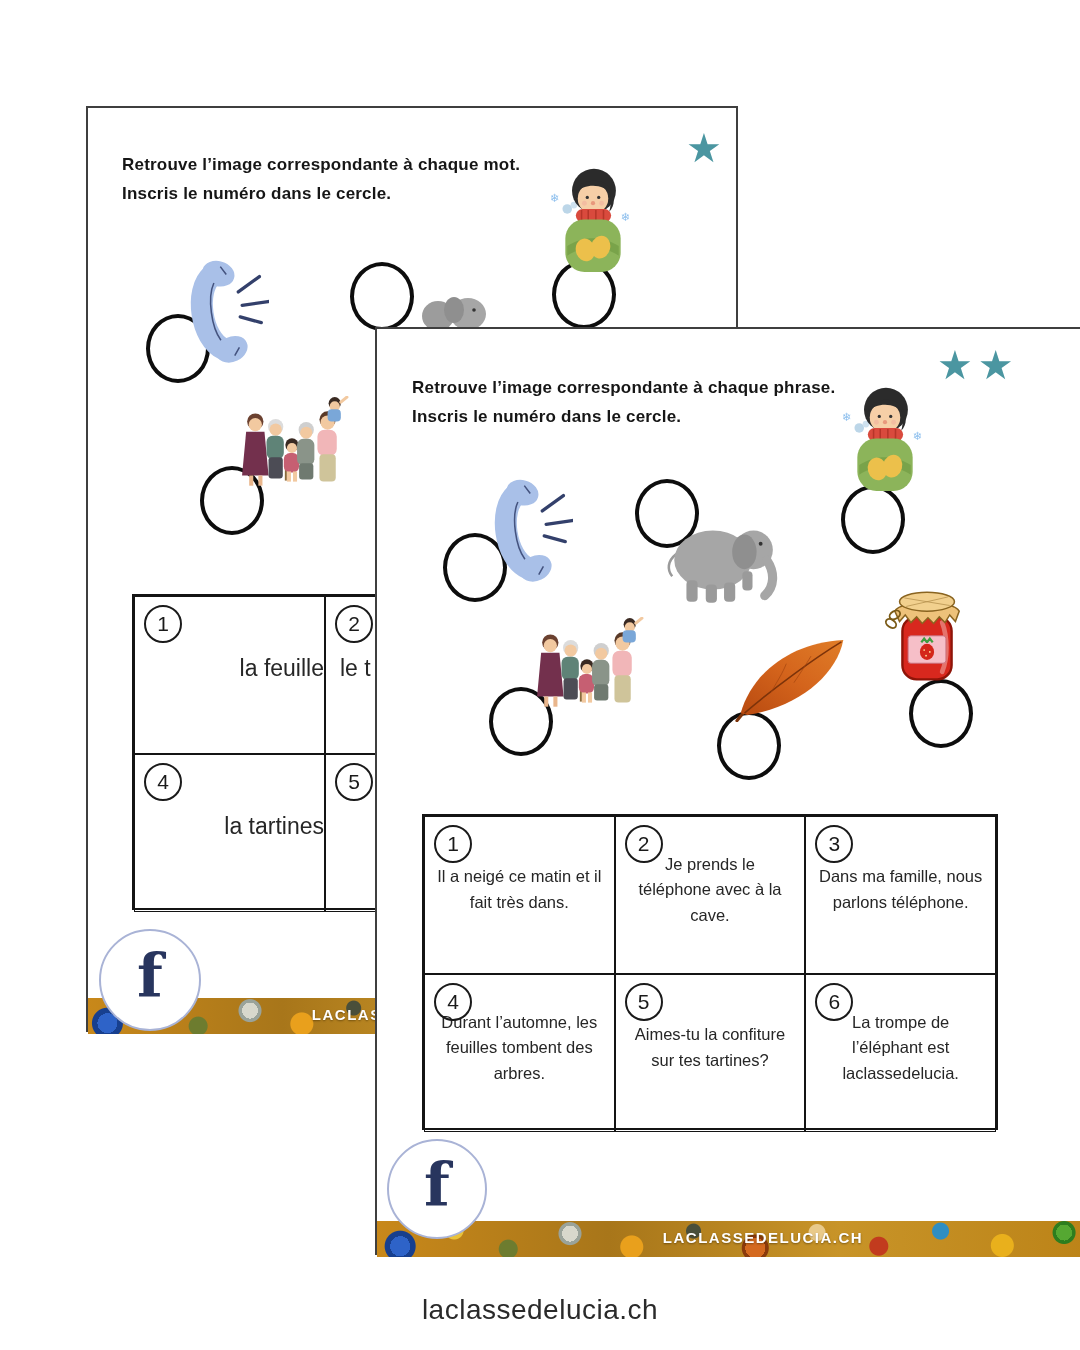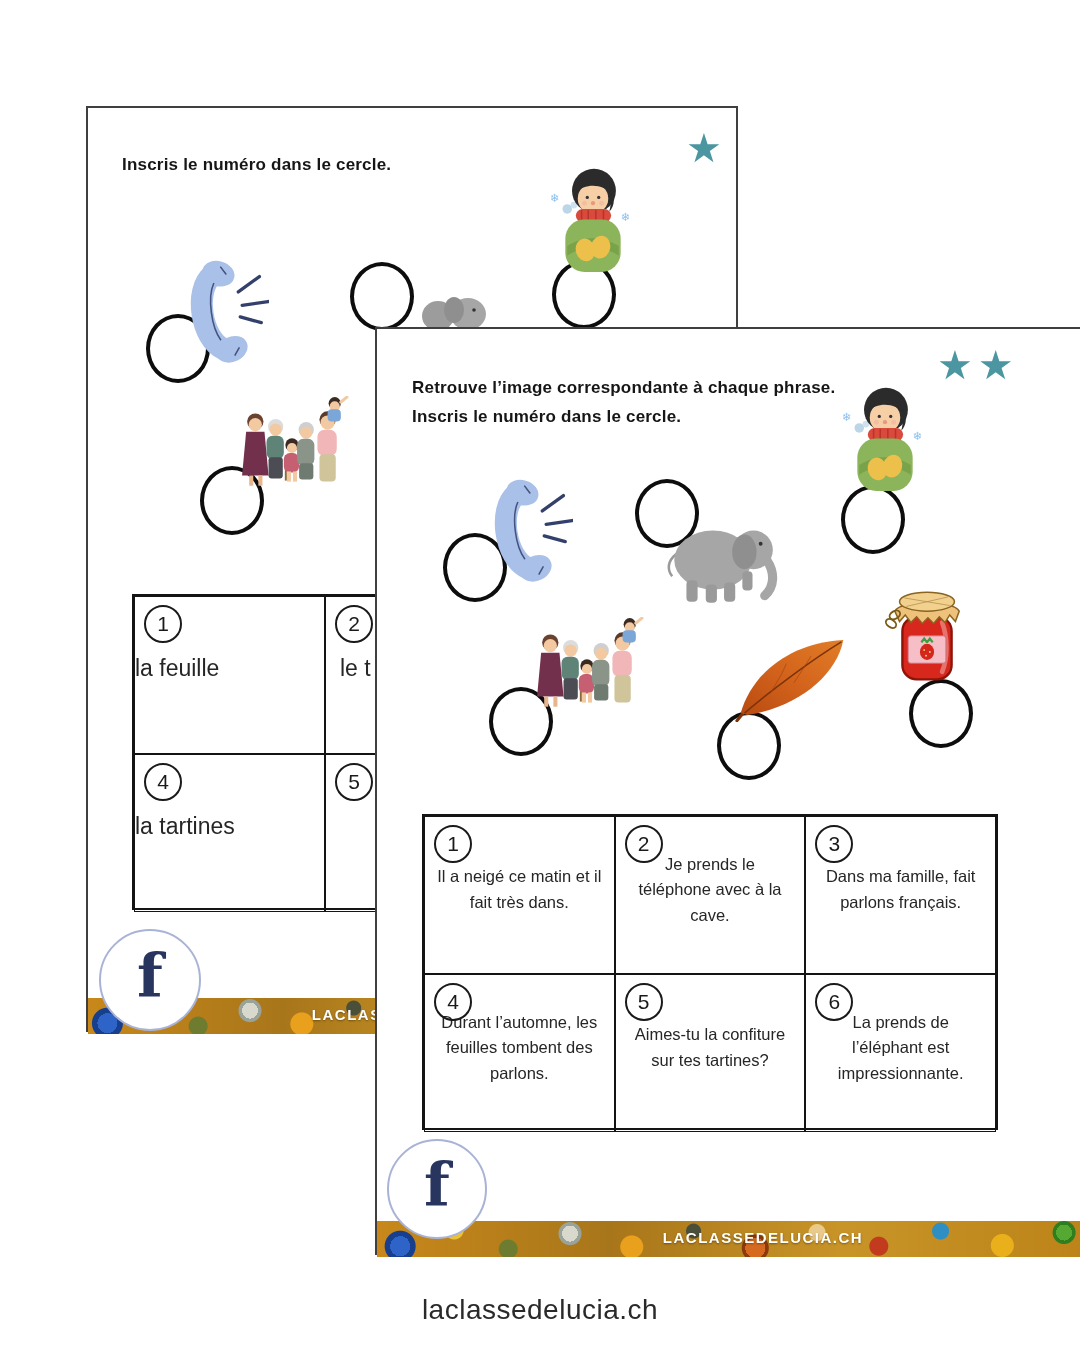--- a/index.html
+++ b/index.html
@@ -14,21 +14,21 @@
   .illus{position:absolute;z-index:4;}
   
   .grid-table{position:absolute;display:grid;border:2.5px solid #141414;box-sizing:border-box;background:#fff;z-index:5;}
   #back-table{left:44px;top:486px;width:382px;height:316px;grid-template-columns:191px 191px;grid-template-rows:158px 158px;}
   #front-table{left:45px;top:485px;width:576px;height:316px;grid-template-columns:1fr 1fr 1fr;grid-template-rows:158px 158px;}
   .cell{position:relative;border:1.3px solid #141414;box-sizing:border-box;}
   .cell-num{position:absolute;top:8px;left:9px;width:34px;height:34px;border:2.2px solid #1a1a1a;border-radius:50%;
             display:flex;align-items:center;justify-content:center;font-size:21px;color:#1a1a1a;}
   .cell-text{height:100%;display:flex;align-items:center;justify-content:center;text-align:center;
              padding:20px 12px 30px;box-sizing:border-box;font-size:16.5px;line-height:1.55;color:#262626;}
-  .word-label{position:absolute;left:0;right:0;top:58px;text-align:left;font-size:23px;color:#262626;}
+  .word-label{position:absolute;left:0;right:0;top:58px;text-align:right;font-size:23px;color:#262626;}
   .word-label.frag{text-align:left;padding-left:14px;}
   
   .fb-badge{position:absolute;width:102px;height:102px;border:2px solid #a9b3d6;border-radius:50%;background:#fff;
             display:flex;align-items:center;justify-content:center;z-index:7;box-sizing:border-box;}
   .fb-badge span{font-family:"DejaVu Serif",serif;font-weight:bold;font-size:60px;color:#28355e;margin-top:-8px;}
   
   .banner{position:absolute;left:0;width:100%;height:36px;z-index:6;overflow:hidden;
     background-color:#b97f14;
     background-image:
       radial-gradient(circle at 3% 70%, #2e63c8 0 10px, #173f8e 10px 15px, transparent 16px),
@@ -50,20 +50,21 @@
   #footer-caption{position:absolute;left:0;right:0;top:1294px;text-align:center;font-size:28px;color:#2a2a2a;
                   letter-spacing:.5px;font-weight:normal;}
 </style>
 </head>
 <body>
 
 <div id="canvas">
 
   <div class="page" id="back-page">
     <div class="instructions" style="left:34px;top:42px;width:430px;">
+      <div>Retrouve l’image correspondante à chaque mot.</div>
       <div>Inscris le numéro dans le cercle.</div>
     </div>
     <div class="stars" style="left:598px;top:20px;">★</div>
 
     <div class="ans-circle" style="left:58px;top:206px;"></div>
     <div class="ans-circle" style="left:262px;top:154px;"></div>
     <div class="ans-circle" style="left:464px;top:152px;"></div>
     <div class="ans-circle" style="left:112px;top:358px;"></div>
 
     <svg class="illus" style="left:85px;top:148px;" width="96" height="116" viewBox="0 0 100 118">
@@ -291,33 +292,33 @@
       <div class="cell">
         <div class="cell-num">1</div>
         <div class="cell-text">Il a neigé ce matin et il fait très dans.</div>
       </div>
       <div class="cell">
         <div class="cell-num">2</div>
         <div class="cell-text">Je prends le téléphone avec à la cave.</div>
       </div>
       <div class="cell">
         <div class="cell-num">3</div>
-        <div class="cell-text">Dans ma famille, fait parlons français.</div>
+        <div class="cell-text">Dans ma famille, nous parlons téléphone.</div>
       </div>
       <div class="cell">
         <div class="cell-num">4</div>
-        <div class="cell-text">Durant l’automne, les feuilles tombent des parlons.</div>
+        <div class="cell-text">Durant l’automne, les feuilles tombent des arbres.</div>
       </div>
       <div class="cell">
         <div class="cell-num">5</div>
         <div class="cell-text">Aimes-tu la confiture sur tes tartines?</div>
       </div>
       <div class="cell">
         <div class="cell-num">6</div>
-        <div class="cell-text">La prends de l’éléphant est impressionnante.</div>
+        <div class="cell-text">La trompe de l’éléphant est laclassedelucia.</div>
       </div>
     </div>
 
     <div class="fb-badge" style="left:10px;top:810px;width:100px;height:100px;">
       <span>f</span>
     </div>
     <div class="banner" style="top:892px;">
       <div class="banner-text">LACLASSEDELUCIA.CH</div>
     </div>
   </div>

